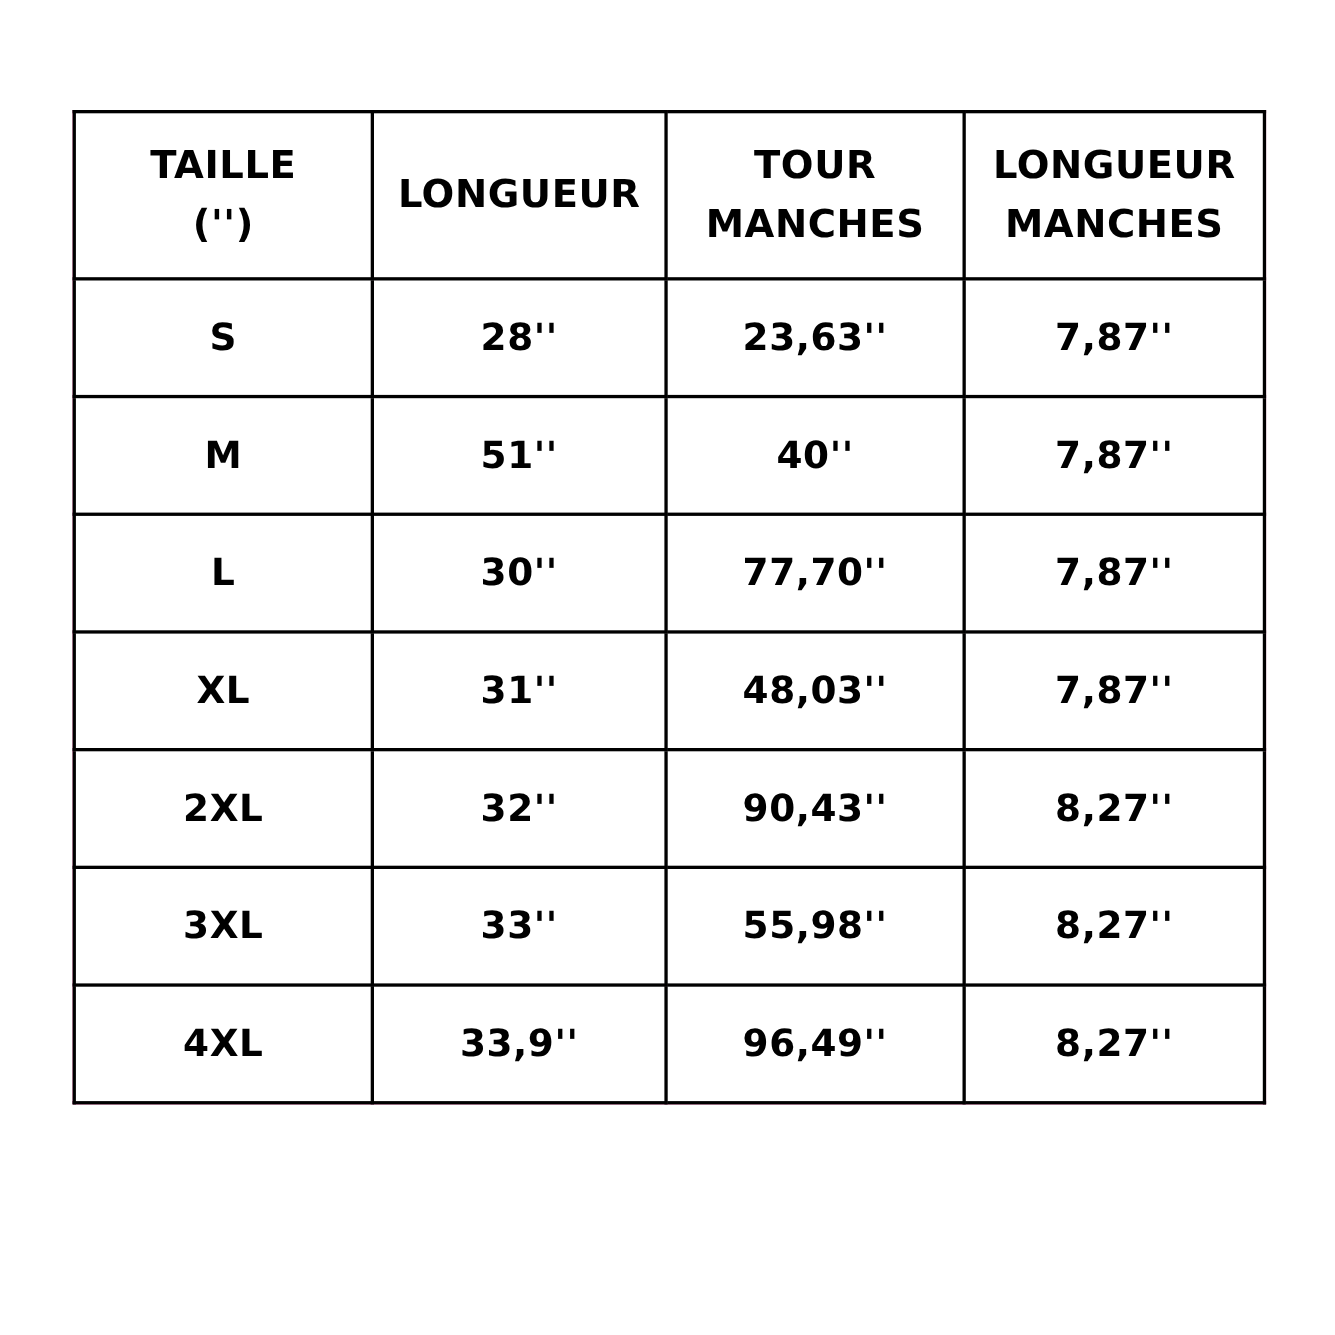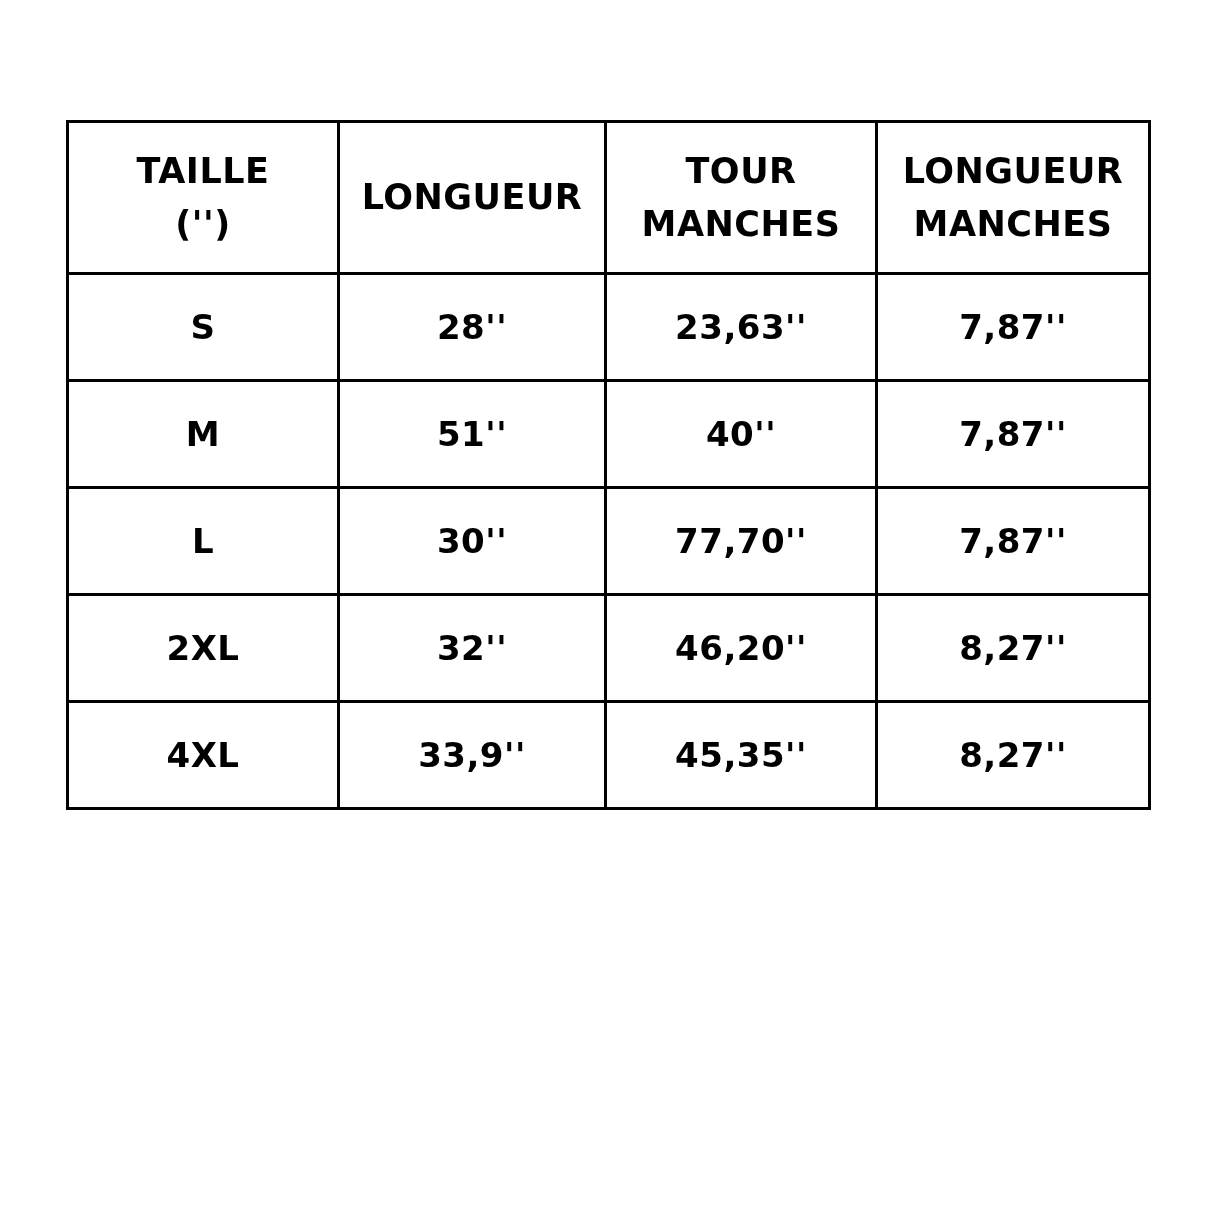--- a/index.html
+++ b/index.html
@@ -18,21 +18,20 @@
     overflow: hidden;
   }
   table.size-chart {
     position: absolute;
     left: 66px;
     top: 100px;
     width: 1082px;
     border-collapse: collapse;
     table-layout: fixed;
     background: #ec4899;
-    margin-top: 20px;
   }
   table.size-chart th,
   table.size-chart td {
     border: 3px solid #000000;
     text-align: center;
     vertical-align: middle;
     color: #000000;
     background: #ffffff;
     padding: 0;
   }
@@ -86,26 +85,38 @@
         <td>40''</td>
         <td>7,87''</td>
       </tr>
       <tr>
         <td>L</td>
         <td>30''</td>
         <td>77,70''</td>
         <td>7,87''</td>
       </tr>
       <tr>
+        <td>XL</td>
+        <td>31''</td>
+        <td>48,03''</td>
+        <td>7,87''</td>
+      </tr>
+      <tr>
         <td>2XL</td>
         <td>32''</td>
-        <td>46,20''</td>
+        <td>90,43''</td>
+        <td>8,27''</td>
+      </tr>
+      <tr>
+        <td>3XL</td>
+        <td>33''</td>
+        <td>55,98''</td>
         <td>8,27''</td>
       </tr>
       <tr>
         <td>4XL</td>
         <td>33,9''</td>
-        <td>45,35''</td>
+        <td>96,49''</td>
         <td>8,27''</td>
       </tr>
     </tbody>
   </table>
 </div>
 
 </body></html>

